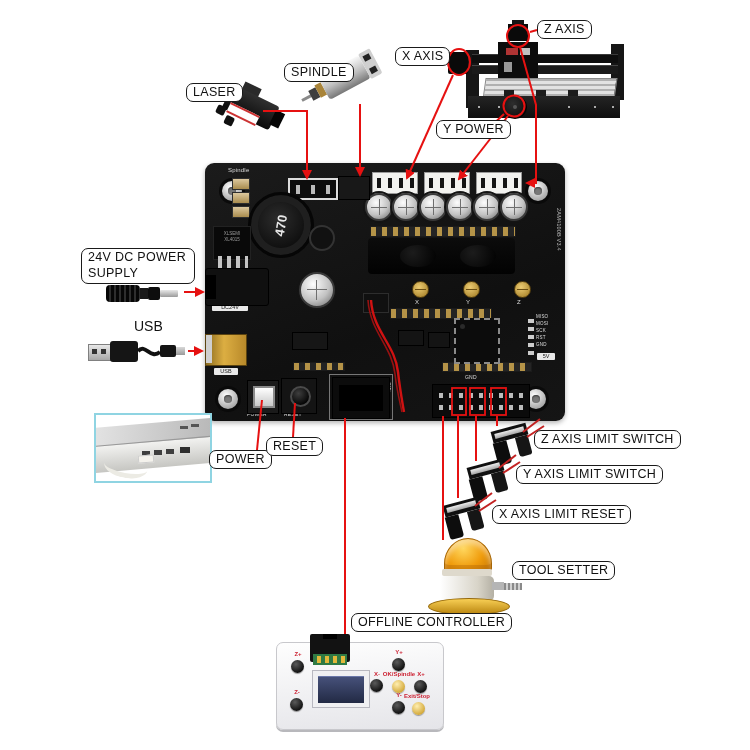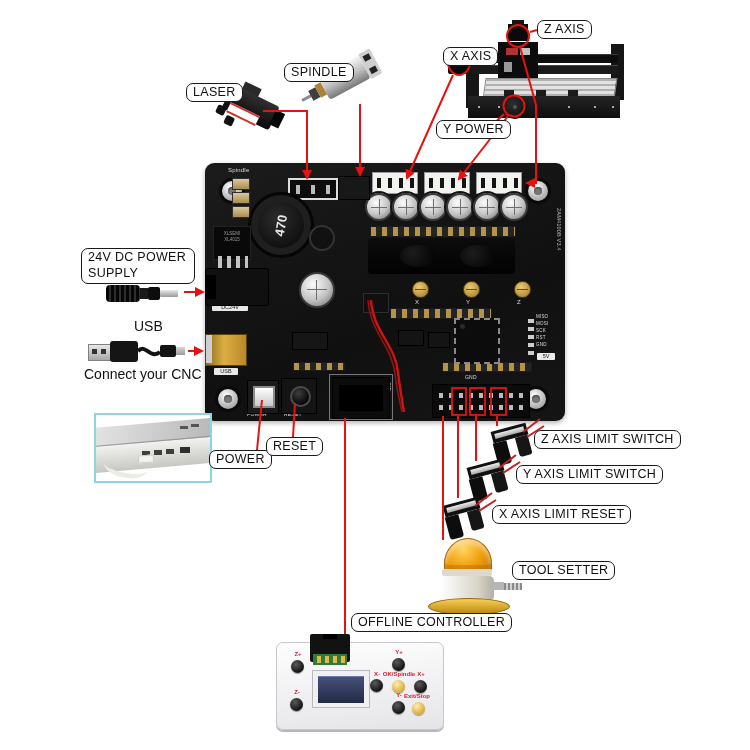--- a/index.html
+++ b/index.html
@@ -362,27 +362,26 @@
       <path d="M475,506 L492,493"></path>
       <path d="M479,511 L496,500"></path>
     </g>
     <path d="M371,300 C373,332 395,344 398,372 C400,390 402,400 404,412" stroke="#d01212" stroke-width="2.4" fill="none"></path>
     <path d="M368,300 C370,332 392,346 395,374 C397,392 400,402 402,412" stroke="#971111" stroke-width="1.6" fill="none"></path>
     <path d="M138,351 C146,343 150,360 160,352" stroke="#111" stroke-width="4" fill="none"></path>
   </svg>
 
   <div class="callout" style="left:186px;top:83px;">LASER</div>
   <div class="callout" style="left:284px;top:63px;">SPINDLE</div>
-  <div class="callout" style="left:395px;top:47px;margin-left:48px;">X AXIS</div>
+  <div class="callout" style="left:395px;top:47px;">X AXIS</div>
   <div class="callout" style="left:537px;top:20px;">Z AXIS</div>
   <div class="callout" style="left:436px;top:120px;">Y POWER</div>
   <div class="callout multi" style="left:81px;top:248px;">24V DC POWER SUPPLY</div>
   <div class="plaintext" style="left:134px;top:318px;">USB</div>
   <div class="plaintext" style="left:84px;top:365px;line-height:18px;">
-    <div>Connect your CNC</div>
   </div>
   <div class="callout" style="left:209px;top:450px;">POWER</div>
   <div class="callout" style="left:266px;top:437px;">RESET</div>
   <div class="callout" style="left:516px;top:465px;">Y AXIS LIMIT SWITCH</div>
   <div class="callout" style="left:534px;top:430px;">Z AXIS LIMIT SWITCH</div>
   <div class="callout" style="left:492px;top:505px;">X AXIS LIMIT RESET</div>
   <div class="callout" style="left:512px;top:561px;">TOOL SETTER</div>
   <div class="callout" style="left:351px;top:613px;">OFFLINE CONTROLLER</div>
 
 </div>

